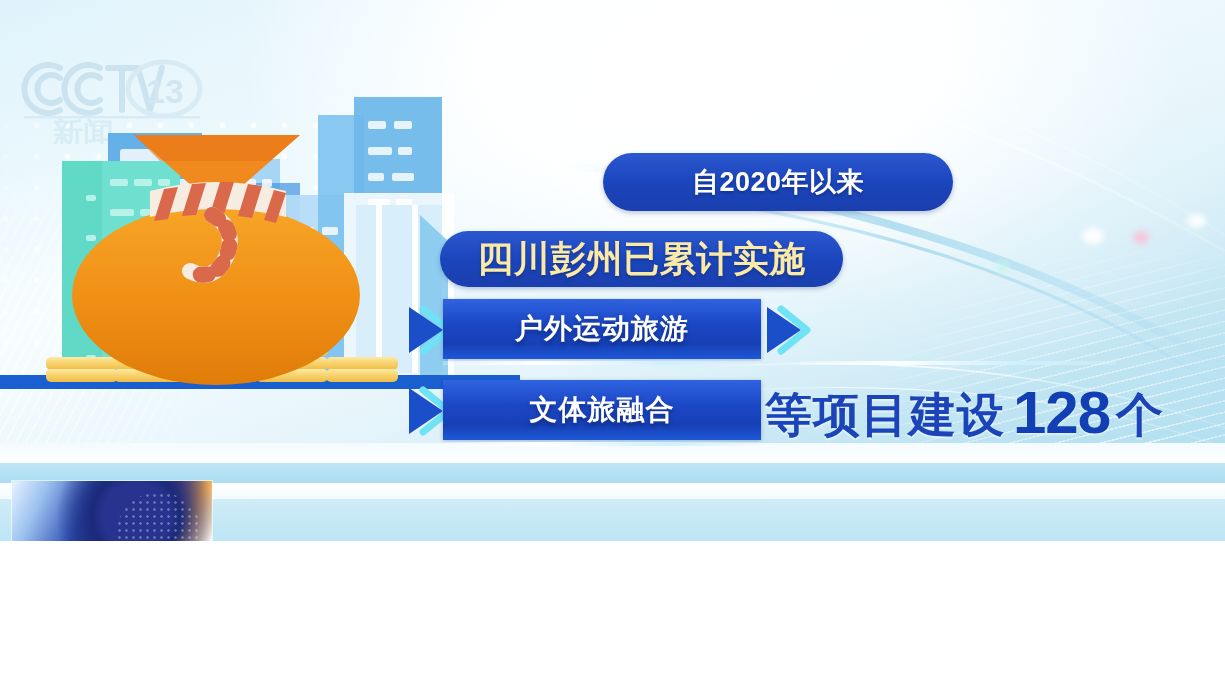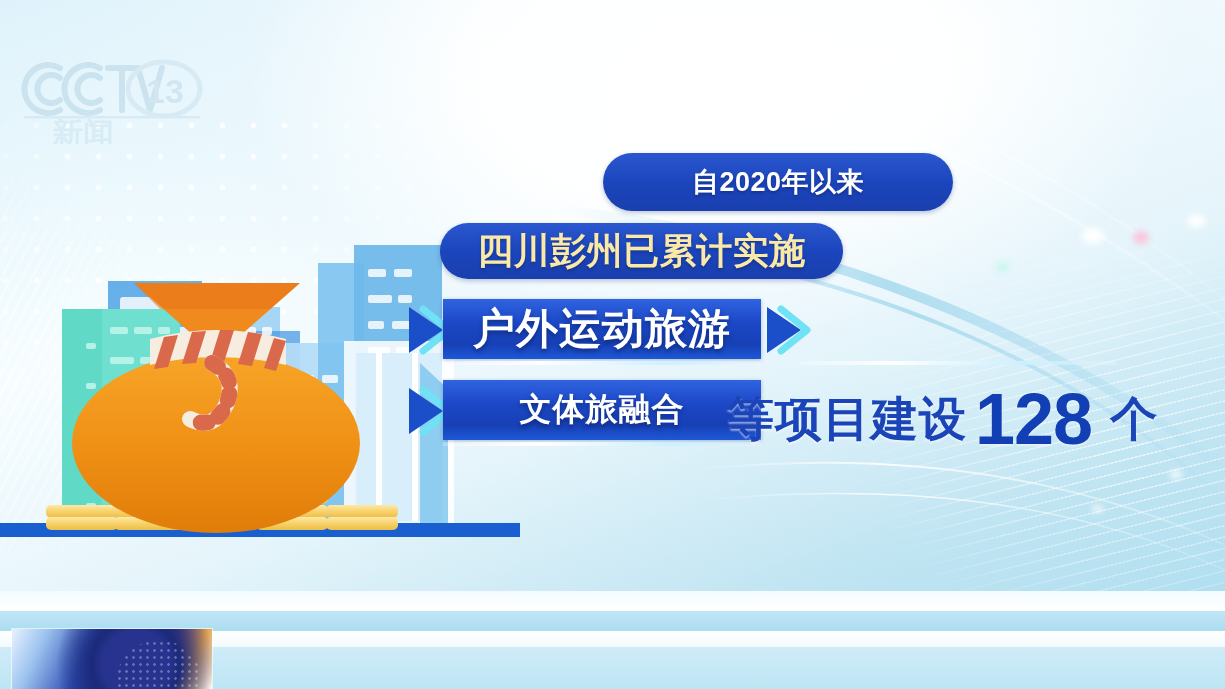--- a/index.html
+++ b/index.html
@@ -1,20 +1,20 @@
 <!DOCTYPE html>
 <html lang="zh"><head>
 <meta charset="utf-8">
 <style>
   html,body{margin:0;padding:0;background:#fff;}
   body{font-family:"Liberation Sans","DejaVu Sans",sans-serif;}
 
   #stage{
     position:relative;
-    width:1225px;height:689px;
+    width:1225px;height:541px;
     overflow:hidden;
     background:
       radial-gradient(ellipse 900px 520px at 58% 10%, #ffffff 0%, rgba(255,255,255,0.92) 26%, rgba(232,246,252,0.45) 52%, rgba(255,255,255,0) 72%),
       linear-gradient(160deg,#dff2fb 0%,#eaf8fd 18%,#f7fdff 34%,#e6f5fb 56%,#bfe4f2 78%,#a8dcef 100%);
   }
 
   
   .dot-grid{
     position:absolute;left:-10px;top:110px;width:470px;height:260px;
     background-image:radial-gradient(circle,#ffffff 2.6px, rgba(255,255,255,0) 3.2px);
@@ -52,56 +52,56 @@
     background:linear-gradient(180deg,#2a57cf 0%,#1b45bc 52%,#1a3fae 100%);
     box-shadow:0 2px 5px rgba(20,45,120,.28);
   }
   .pill span{
     color:#ffffff;font-weight:700;letter-spacing:.5px;white-space:nowrap;
     text-shadow:0 2px 3px rgba(10,30,90,.45);
   }
   #pill-since{left:603px;top:153px;width:350px;height:58px;}
   #pill-since span{font-size:27px;}
 
-  #pill-city{left:440px;top:223px;width:403px;height:56px;}
+  #pill-city{left:440px;top:231px;width:403px;height:56px;}
   #pill-city span{font-size:36px;color:#fbe9a8;text-shadow:0 2px 3px rgba(20,40,100,.5);}
 
   .bar{
     position:absolute;display:flex;align-items:center;justify-content:center;
     background:linear-gradient(180deg,#2f63e0 0%,#1c48c6 40%,#1740b6 75%,#1d58d6 100%);
     box-shadow:0 1px 4px rgba(15,40,110,.3);
   }
   .bar span{
     color:#ffffff;font-weight:700;white-space:nowrap;letter-spacing:1px;
     text-shadow:0 3px 4px rgba(8,25,80,.5);
   }
   #bar-outdoor{left:443px;top:299px;width:318px;height:60px;}
-  #bar-outdoor span{font-size:42px;}
+  #bar-outdoor span{font-size:28px;}
   #bar-sports{left:800px;top:299px;width:316px;height:60px;}
   #bar-sports span{font-size:42px;}
   #bar-culture{left:443px;top:380px;width:318px;height:60px;}
-  #bar-culture span{font-size:32px;}
+  #bar-culture span{font-size:28px;}
 
   .bar-underline{
     position:absolute;height:4px;
     background:linear-gradient(90deg,rgba(255,255,255,.25),rgba(255,255,255,.95) 30%,rgba(205,240,255,.95) 70%,rgba(255,255,255,.2));
   }
   #ul-1{left:443px;top:361px;width:318px;}
   #ul-2{left:800px;top:361px;width:316px;}
   #ul-3{left:443px;top:442px;width:318px;}
 
   .arrow{position:absolute;width:56px;height:54px;}
 
   #tail{
-    position:absolute;left:727px;top:378px;
-    display:flex;align-items:center;white-space:nowrap;
+    position:absolute;left:765px;top:378px;
+    display:flex;align-items:flex-end;white-space:nowrap;
   }
   #tail .t-zh{font-size:47px;font-weight:700;color:#1a44b8;letter-spacing:1px;
     text-shadow:0 2px 2px rgba(255,255,255,.55);}
-  #tail .t-num{font-size:72px;font-weight:700;color:#123fb4;margin:0 14px 0 8px;
+  #tail .t-num{font-size:60px;font-weight:700;color:#123fb4;margin:0 2px 0 8px;
     letter-spacing:-1px;text-shadow:0 2px 2px rgba(255,255,255,.5);}
   #tail .t-unit{font-size:47px;font-weight:700;color:#1a44b8;margin-left:4px;
     text-shadow:0 2px 2px rgba(255,255,255,.55);}
 
   
   .band{position:absolute;left:0;width:100%;}
   #band-white{bottom:76px;height:22px;background:linear-gradient(180deg,#f4fbfe,#ffffff);}
   #band-blue1{bottom:56px;height:22px;background:linear-gradient(180deg,#bfe6f6,#a9dcf0);}
   #band-white2{bottom:40px;height:18px;background:linear-gradient(180deg,#ffffff,#f2fafd);}
   #band-blue2{bottom:0px;height:42px;background:linear-gradient(180deg,#cfecf8,#bde5f4);}

